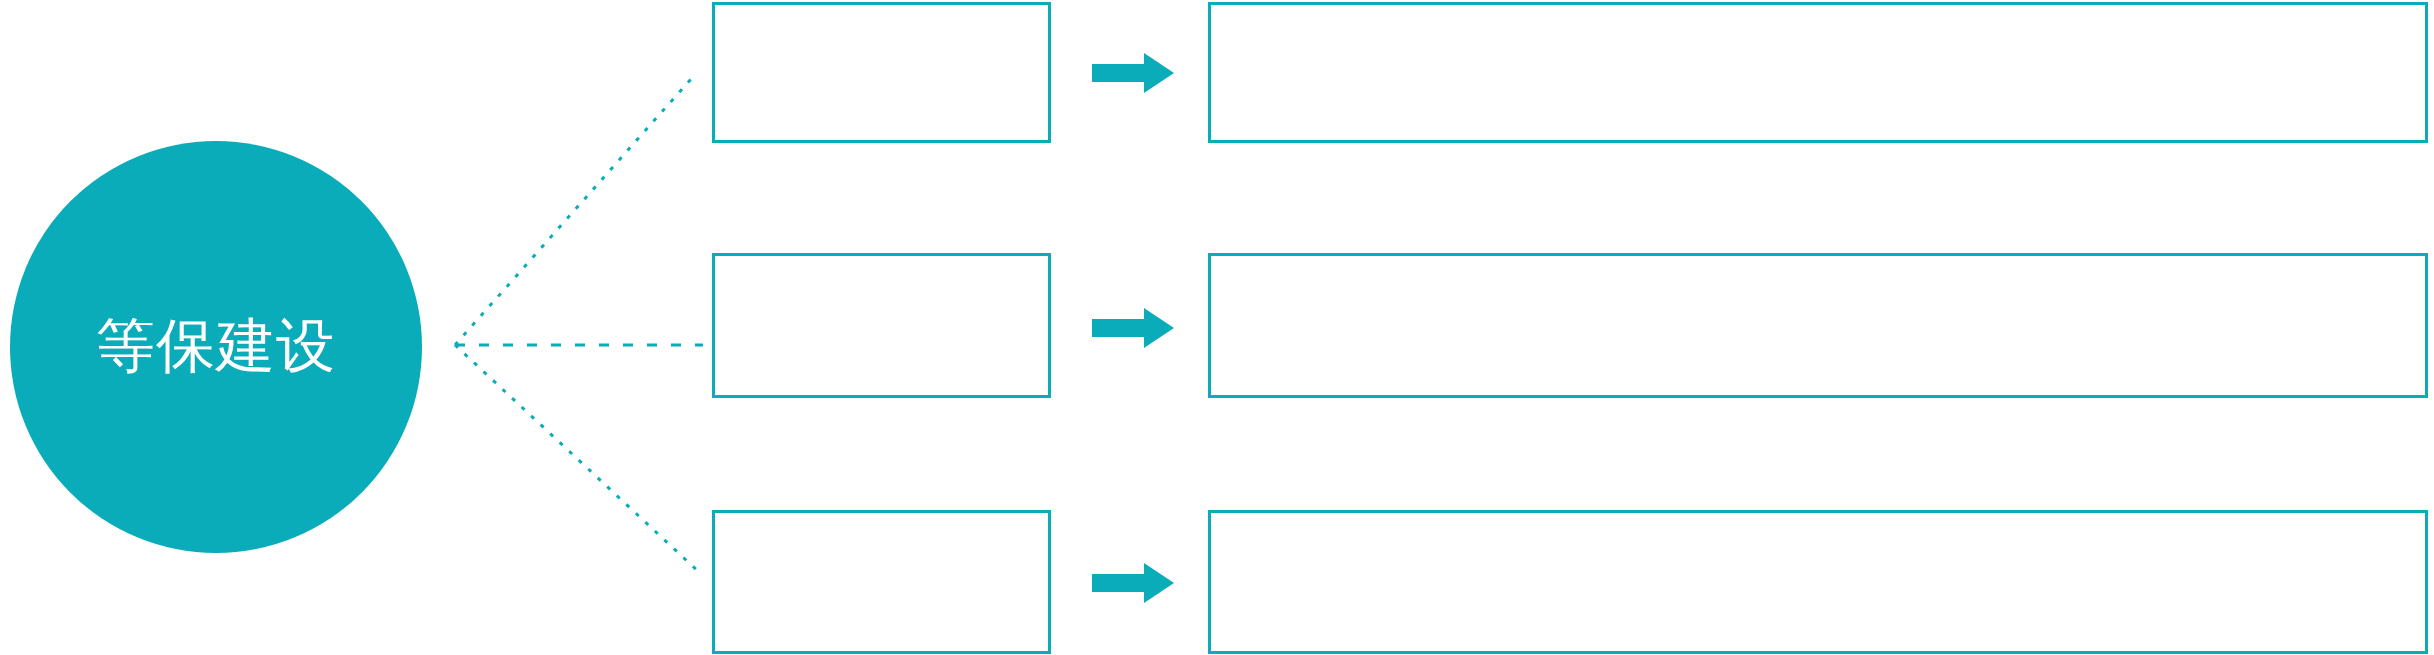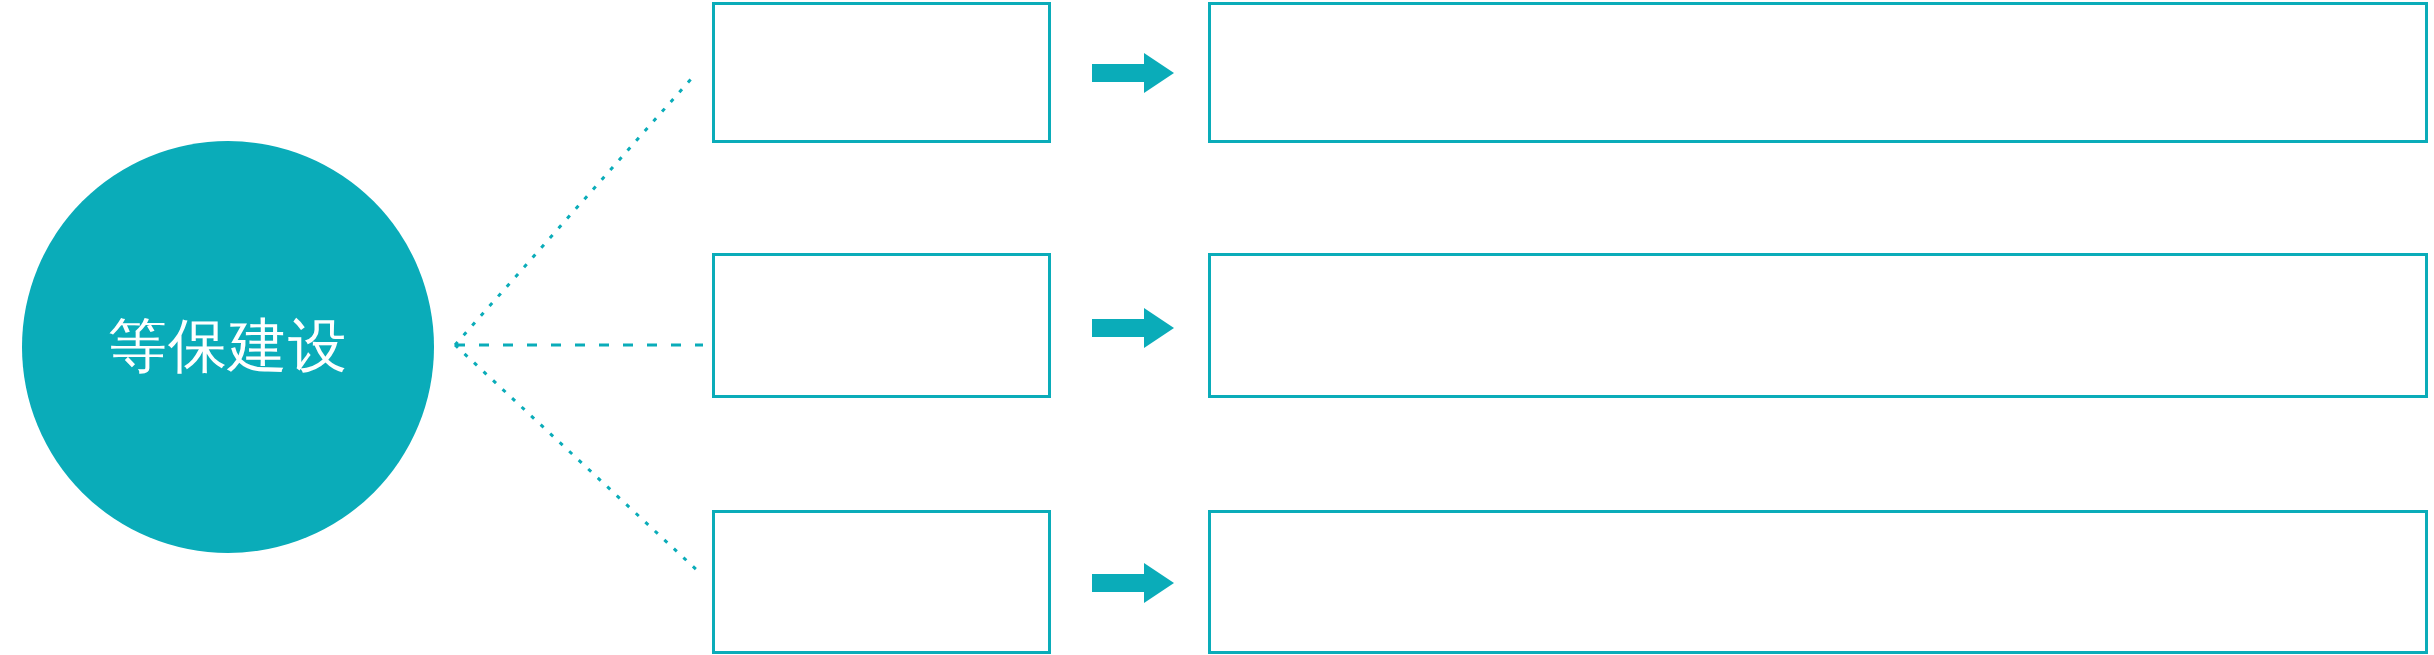--- a/index.html
+++ b/index.html
@@ -15,21 +15,21 @@
     position: relative;
     width: 2434px;
     height: 655px;
     background: #ffffff;
     overflow: hidden;
   }
 
   
   .hub {
     position: absolute;
-    left: 22px;
+    left: 10px;
     top: 141px;
     width: 412px;
     height: 412px;
     border-radius: 50%;
     background: #0aacb9;
     display: flex;
     flex-direction: column;
     align-items: center;
     justify-content: center;
     box-sizing: border-box;

